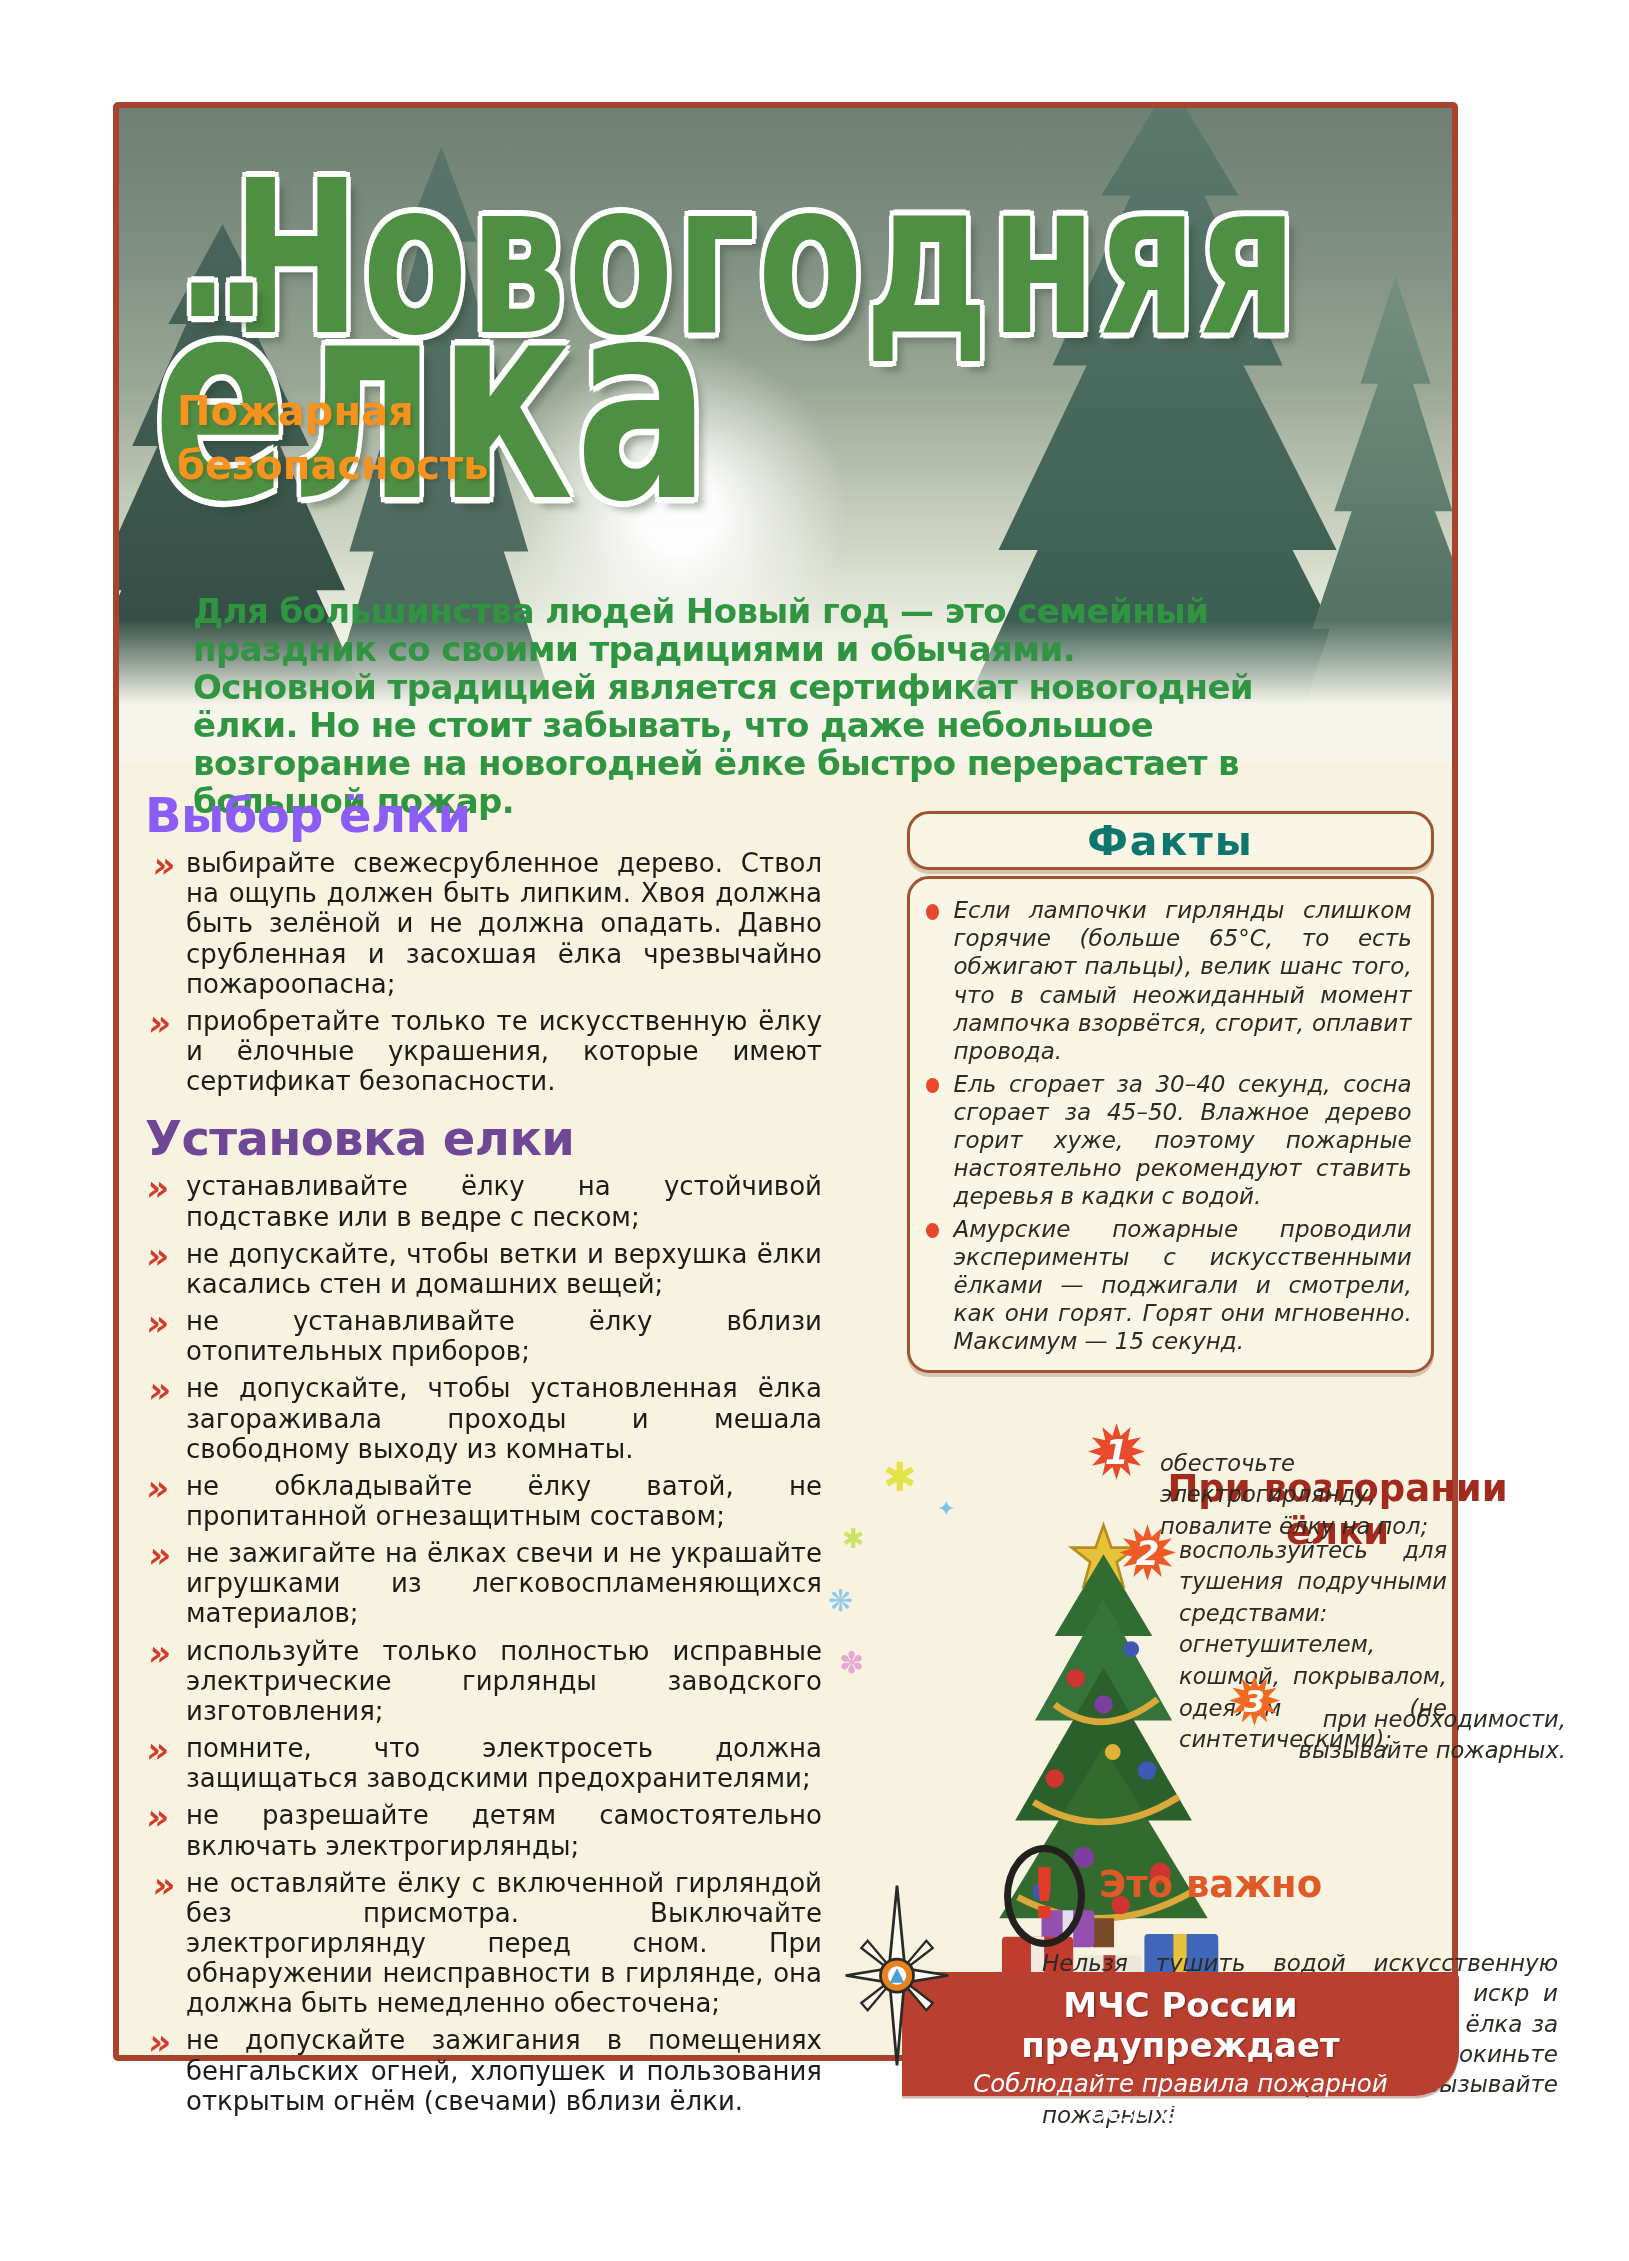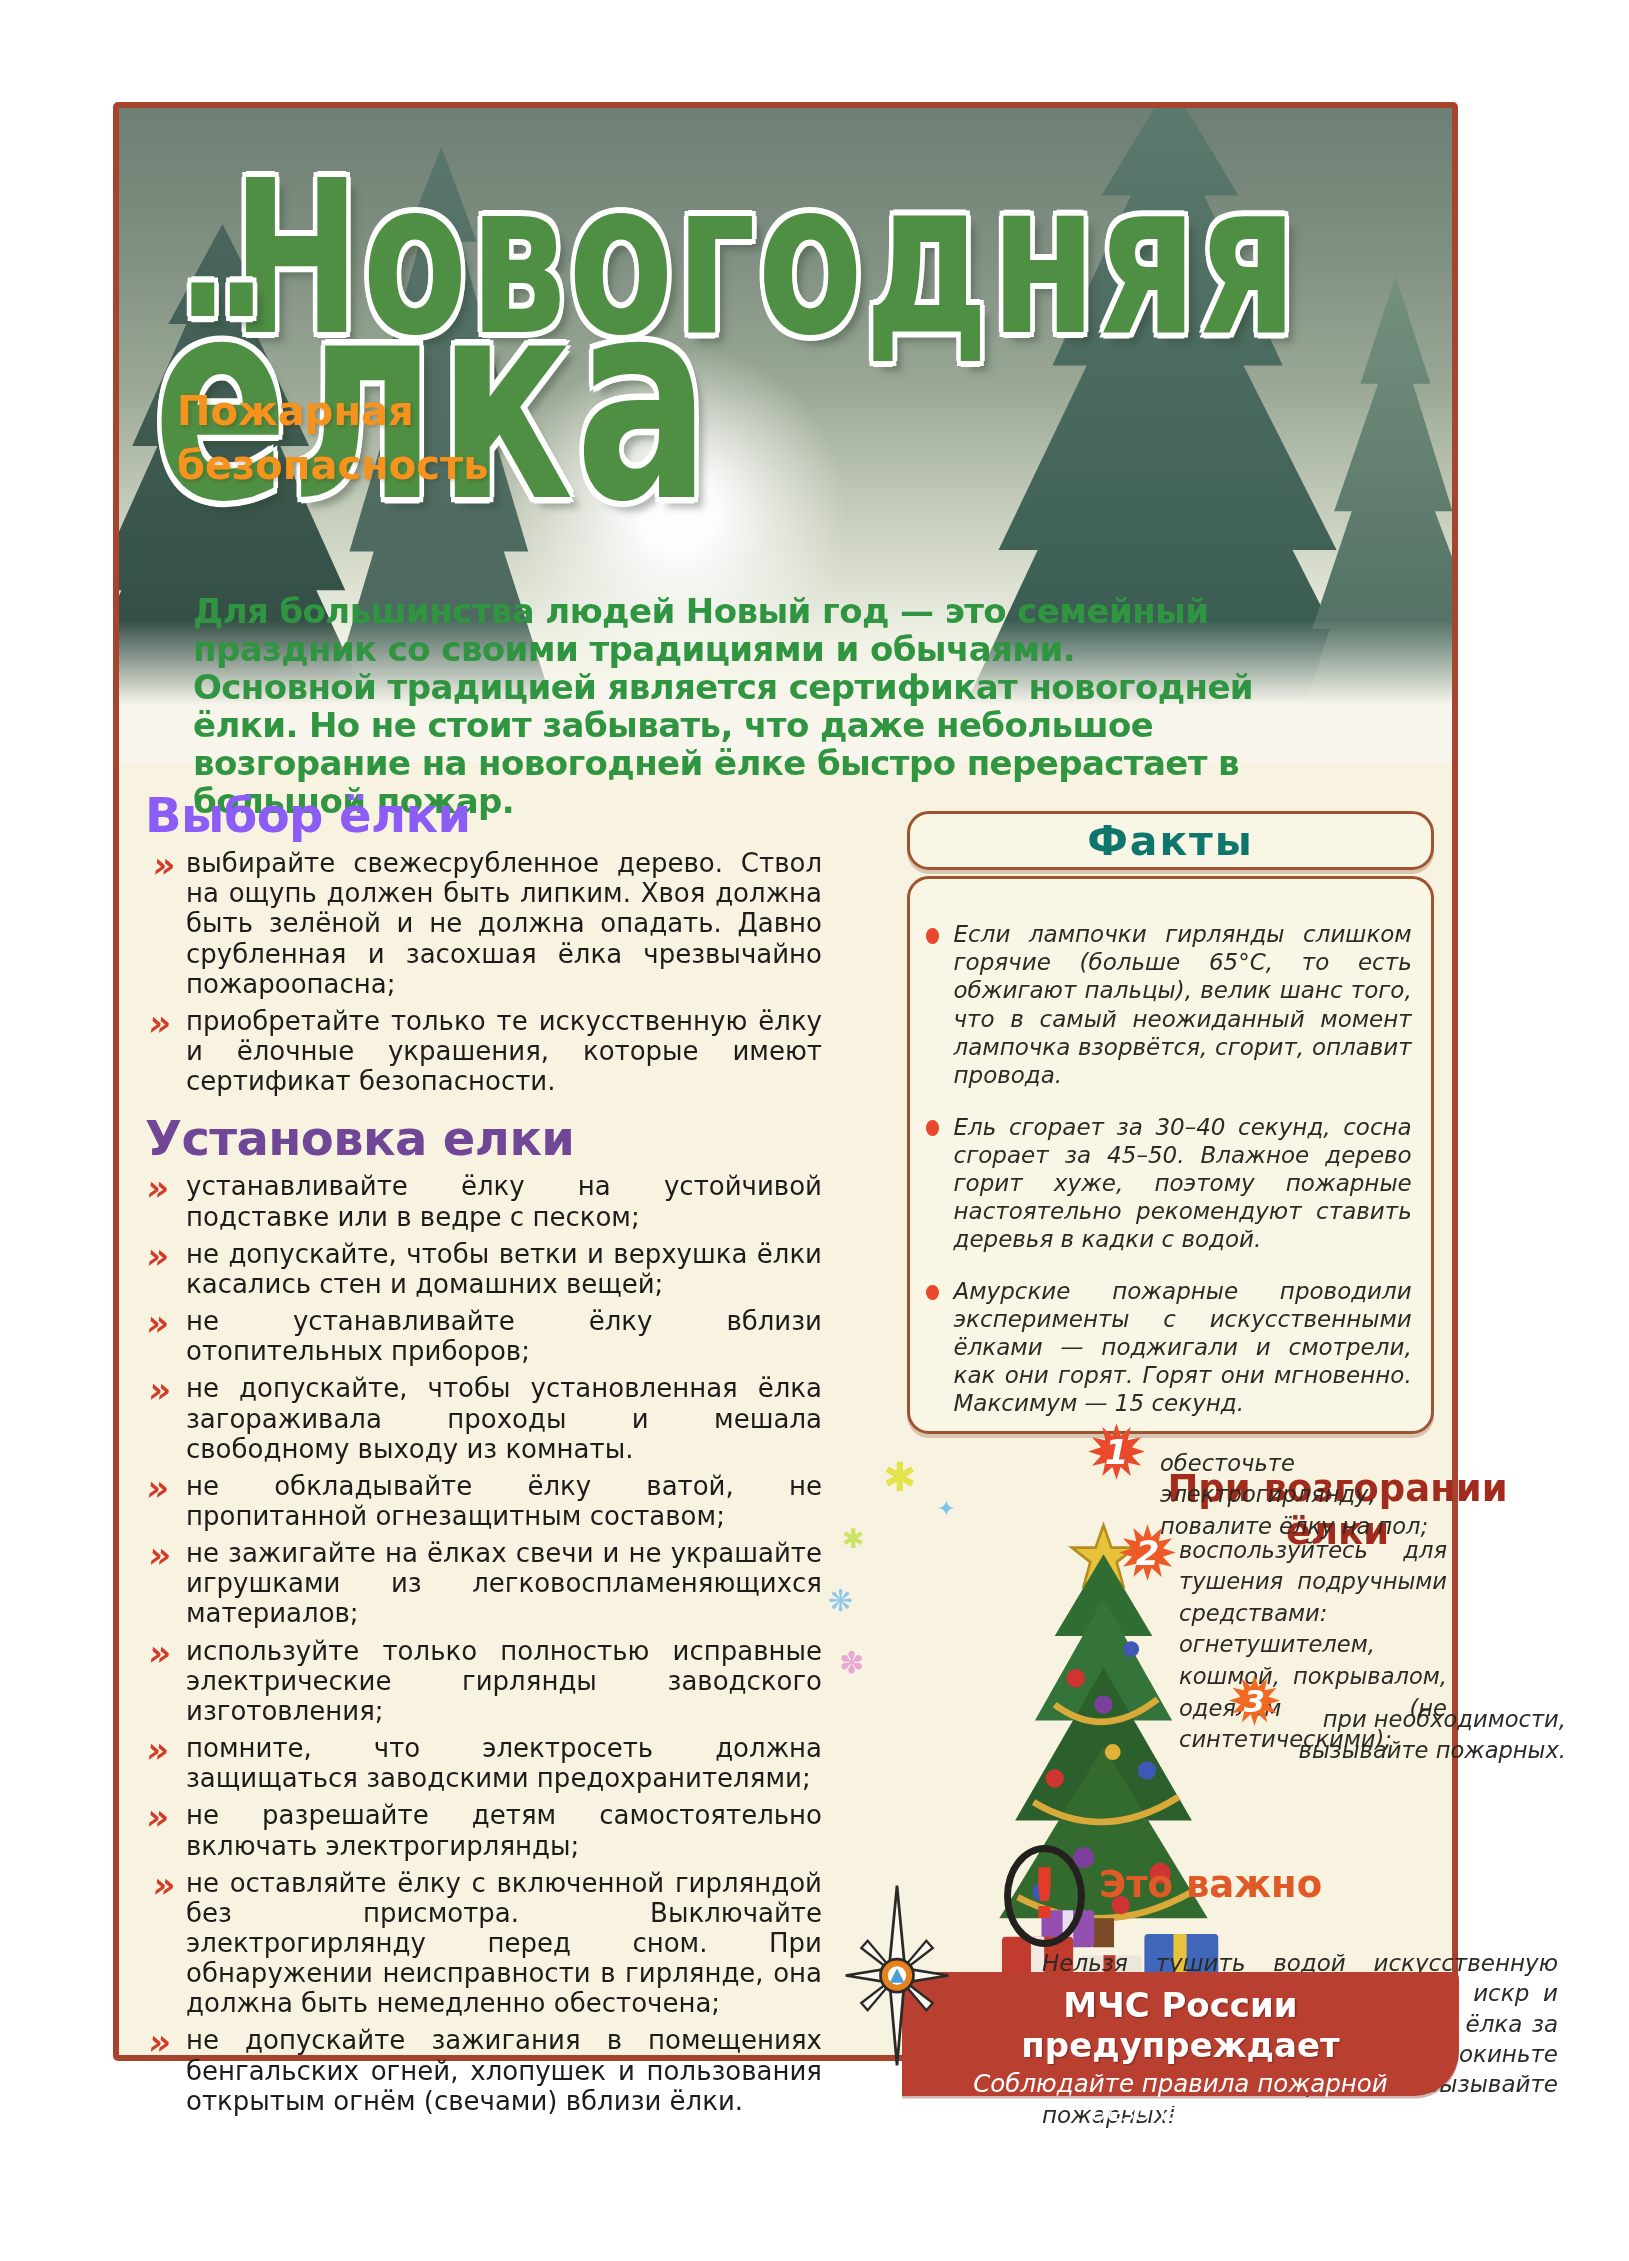--- a/index.html
+++ b/index.html
@@ -52,21 +52,21 @@
       transform:skewX(-8deg);letter-spacing:-6.4px;}
   .lt{margin:0;font-size:26px;line-height:1.16;color:#1e1c19;text-align:justify;font-weight:500;}
 
   
   .facts{position:absolute;left:788px;top:703px;width:527px;}
   .facts-head{border:3.9px solid #9e5431;border-radius:22px;background:#faf6e6;height:53px;
       display:flex;align-items:center;justify-content:center;box-shadow:0 3.9px 0 rgba(120,60,30,.25);}
   .facts-head span{font-size:41px;font-weight:bold;color:#0f766e;letter-spacing:1.9px;}
   .facts-body{margin-top:6.4px;border:3.9px solid #9e5431;border-radius:22px;background:#faf6e6;
       padding:17px 19.3px 14px 15.5px;box-shadow:0 3.9px 0 rgba(120,60,30,.25);}
-  .fi{display:flex;margin-bottom:5.2px;margin-top:24px;}
+  .fi{display:flex;margin-bottom:5.2px;}
   .fi:last-child{margin-bottom:0;}
   .dot{flex:0 0 28px;padding-top:7.7px;}
   .dot i{display:block;width:13px;height:15.5px;border-radius:50%;background:#e8472e;}
   .fi p{margin:0;font-size:23px;line-height:1.22;font-style:italic;color:#2c2a24;text-align:justify;}
 
   .fire-title{position:absolute;left:993px;top:1359px;width:451px;text-align:center;
       font-size:37px;font-weight:bold;color:#a32b1d;}
   .step{position:absolute;font-size:22.6px;line-height:1.4;font-style:italic;color:#2c2a24;text-align:justify;}
   .s1{left:1161px;top:1419px;width:287px;}
   .s2{left:1180px;top:1506px;width:268px;}

